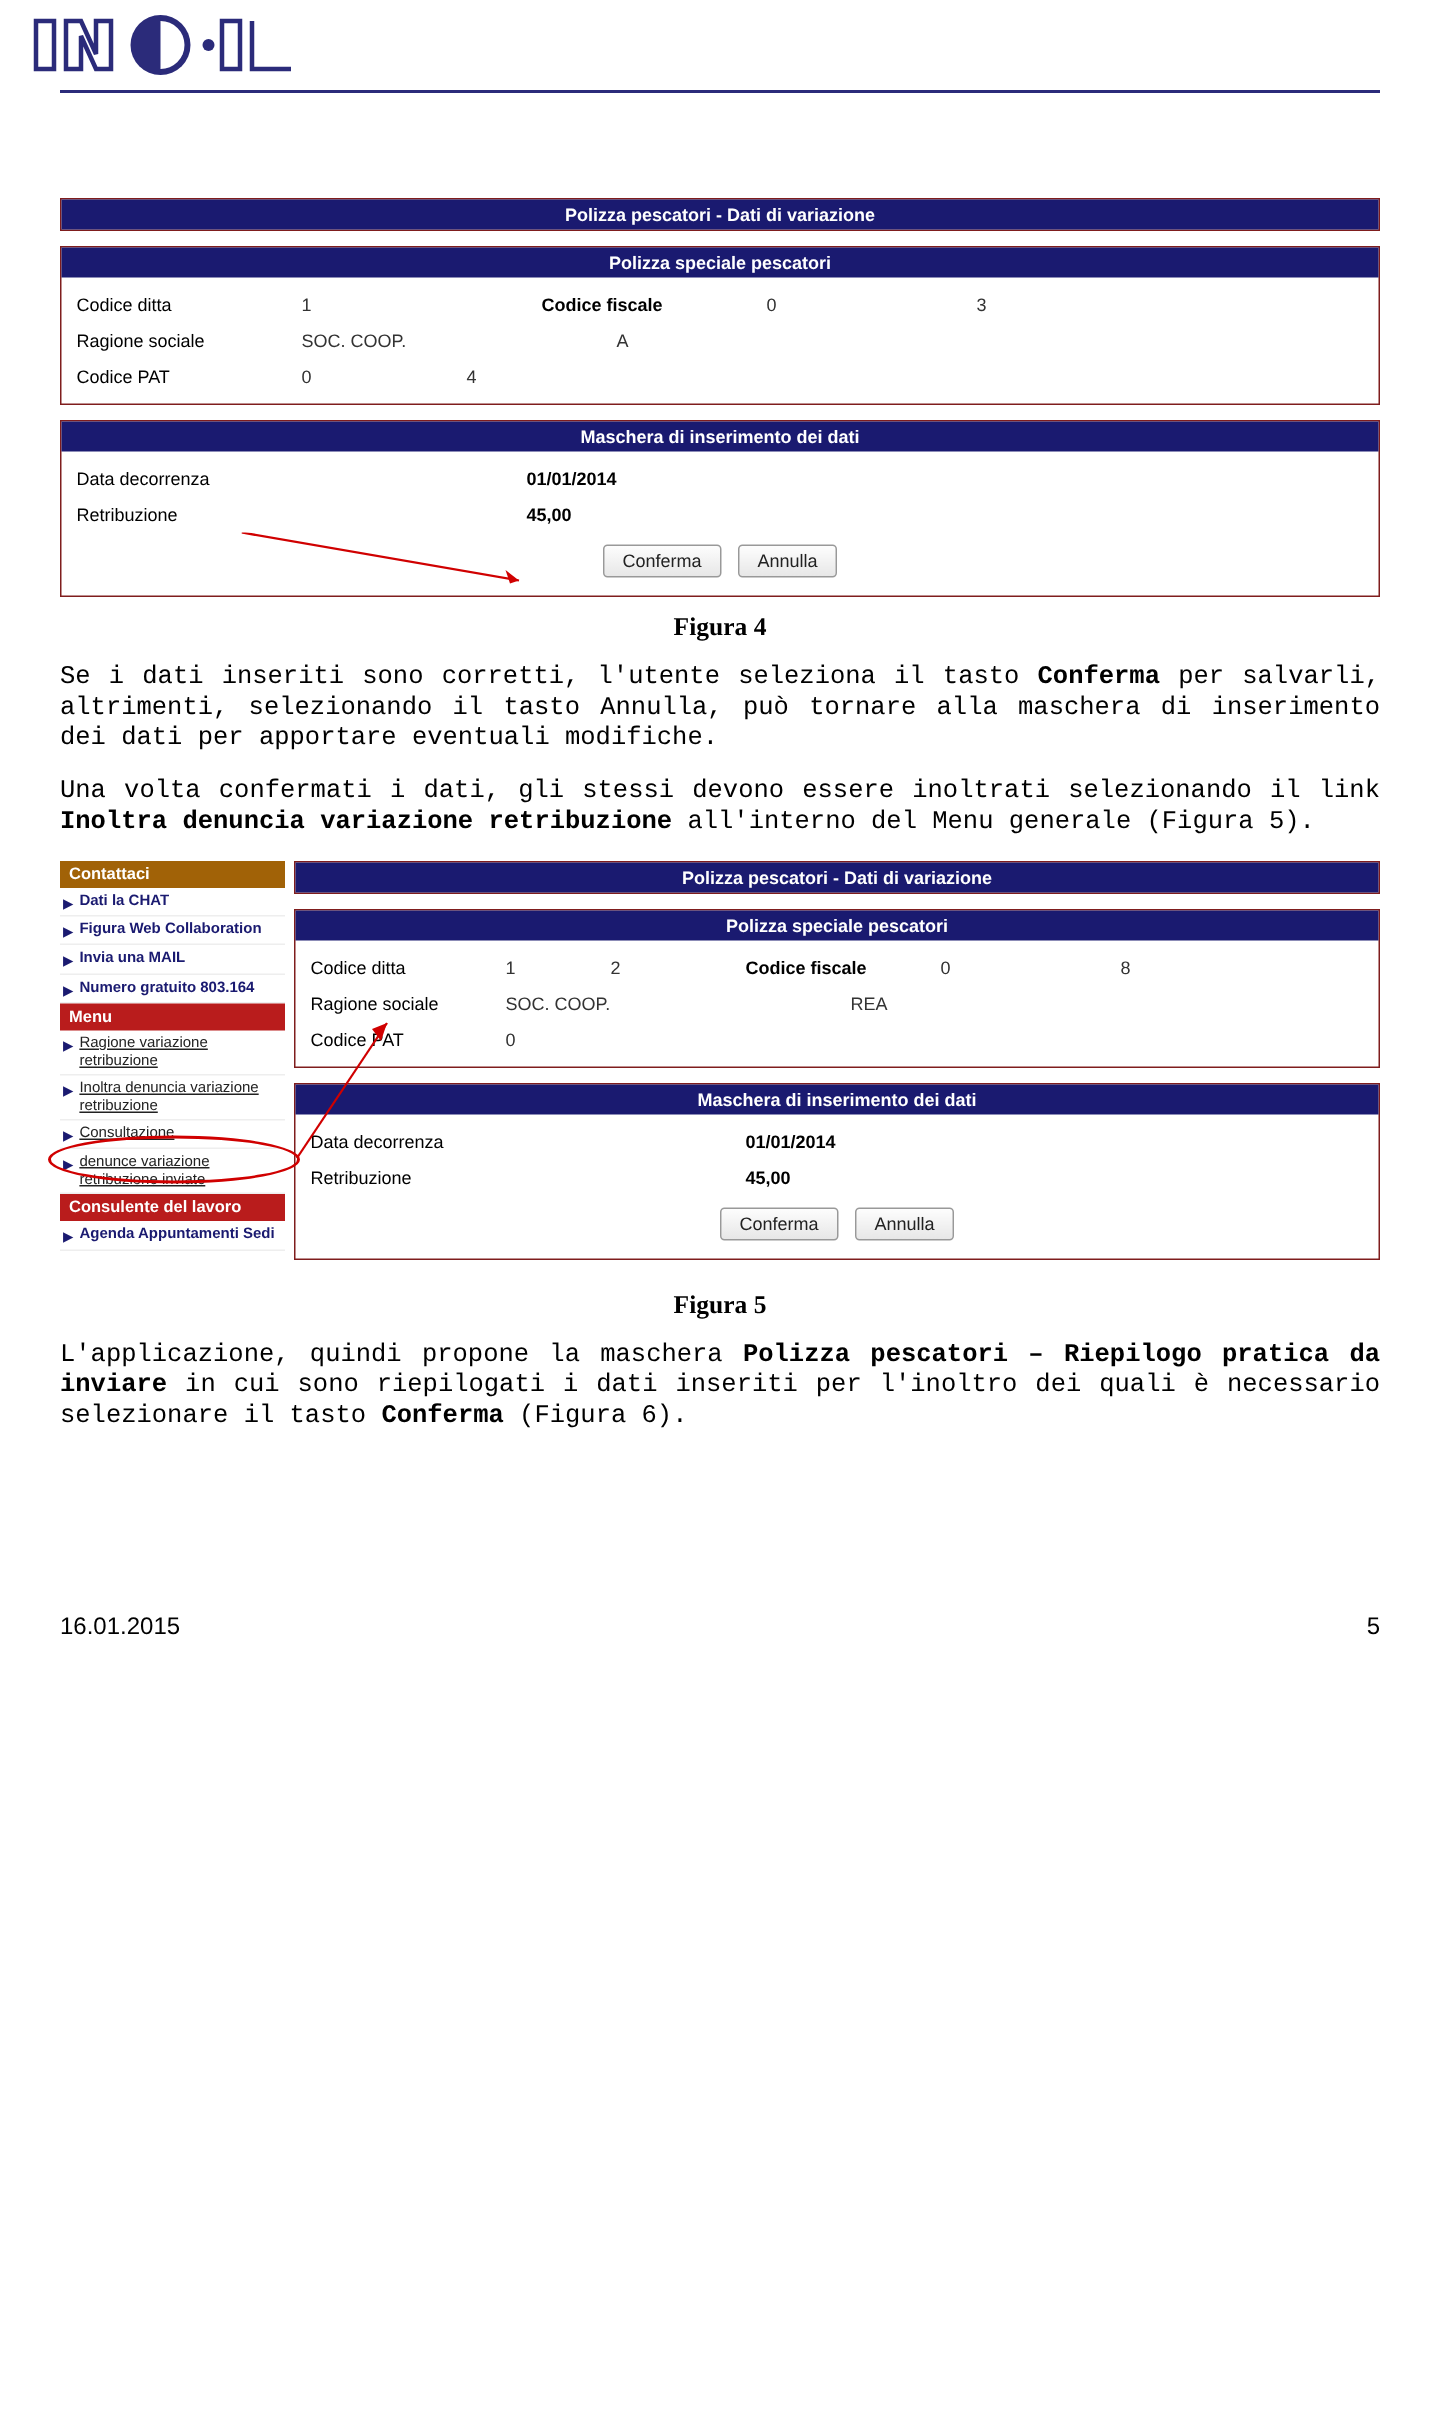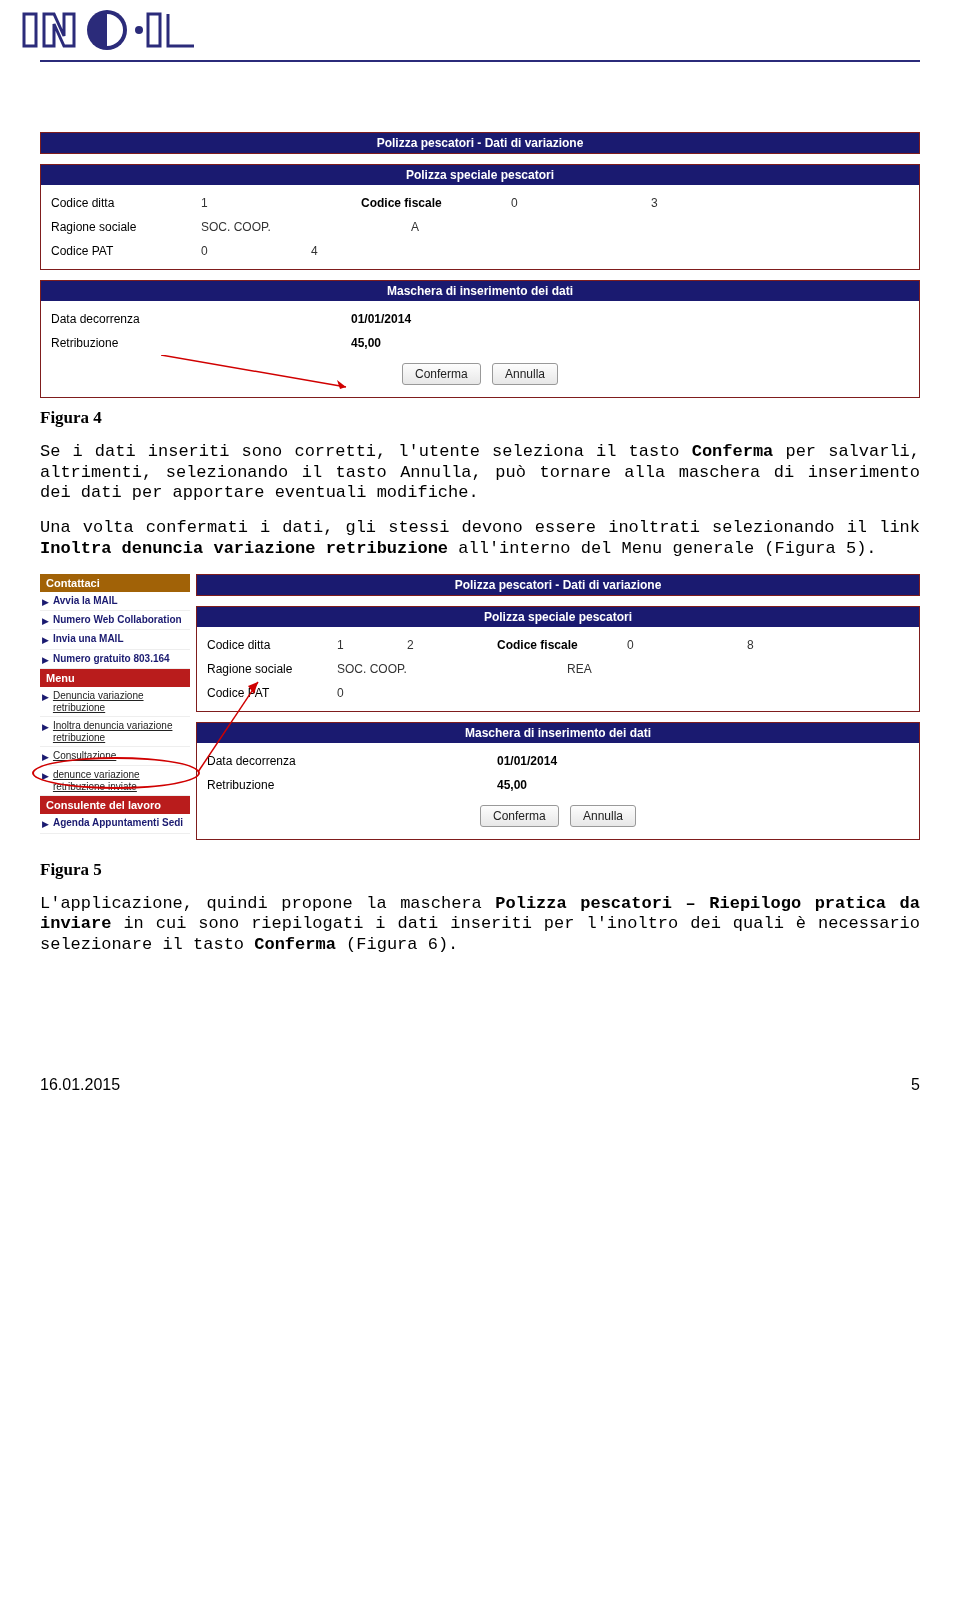--- a/index.html
+++ b/index.html
@@ -15,21 +15,21 @@
   .logo {
     margin: 8px 0 6px -18px;
   }
   .logo svg { display: block; }
   .hr-thin {
     border: none;
     border-top: 2px solid #2b2b7a;
     margin-bottom: 70px;
   }
   .figure-label {
-    text-align: left;
+    text-align: center;
     font-family: "Times New Roman", serif;
     font-size: 17px;
     font-weight: bold;
     margin: 10px 0 14px 0;
   }
   .body-text {
     font-family: Liberation Mono, monospace;
     font-size: 17px;
     text-align: justify;
     line-height: 1.22;
@@ -217,39 +217,39 @@
 <p class="body-text" id="para1">Se i dati inseriti sono corretti, l'utente seleziona il tasto <strong>Conferma</strong> per salvarli, altrimenti, selezionando il tasto Annulla, può tornare alla maschera di inserimento dei dati per apportare eventuali modifiche.</p>
 <p class="body-text" id="para2">Una volta confermati i dati, gli stessi devono essere inoltrati selezionando il link <strong>Inoltra denuncia variazione retribuzione</strong> all'interno del Menu generale (Figura 5).</p>
 
 <div class="fig5-container">
   <div class="fig5-wrap">
 
     <div class="sidebar">
       <div class="side-block-hdr">Contattaci</div>
       <div class="side-item bold-blue">
           <span class="tri">▶</span>
-          <span class="txt">Avvia la MAIL</span>
-        </div>
-      <div class="side-item bold-blue">
-          <span class="tri">▶</span>
-          <span class="txt">Numero Web Collaboration</span>
+          <span class="txt">Dati la CHAT</span>
+        </div>
+      <div class="side-item bold-blue">
+          <span class="tri">▶</span>
+          <span class="txt">Figura Web Collaboration</span>
         </div>
       <div class="side-item bold-blue">
           <span class="tri">▶</span>
           <span class="txt">Invia una MAIL</span>
         </div>
       <div class="side-item bold-blue">
           <span class="tri">▶</span>
           <span class="txt">Numero gratuito 803.164</span>
         </div>
 
       <div class="side-block-hdr dark">Menu</div>
       <div class="side-item underline">
           <span class="tri">▶</span>
-          <span class="txt">Denuncia variazione retribuzione</span>
+          <span class="txt">Ragione variazione retribuzione</span>
         </div>
       <div class="side-item underline">
           <span class="tri">▶</span>
           <span class="txt">Inoltra denuncia variazione retribuzione</span>
         </div>
       <div class="side-item underline">
           <span class="tri">▶</span>
           <span class="txt">Consultazione</span>
         </div>
       <div class="side-item underline">

